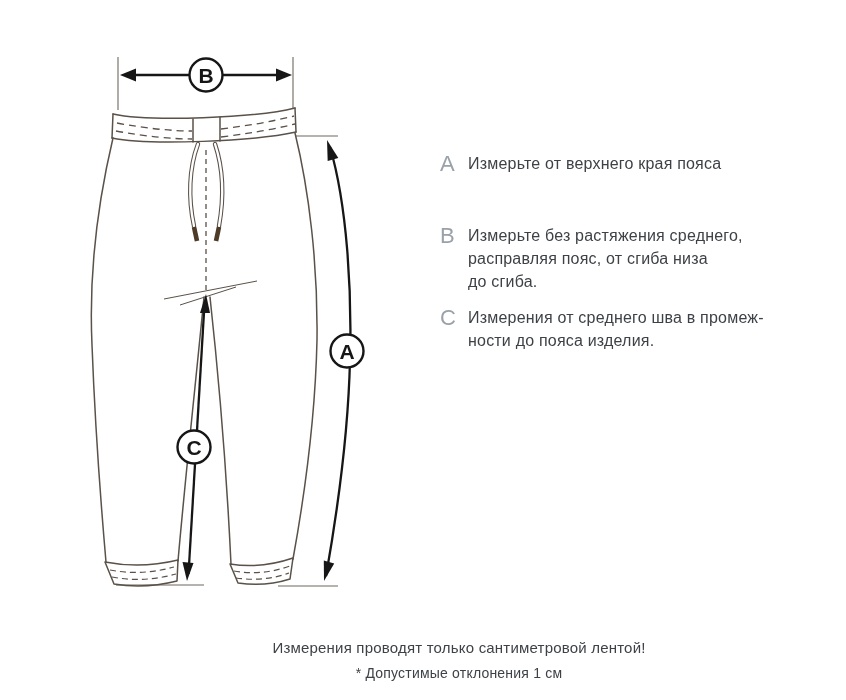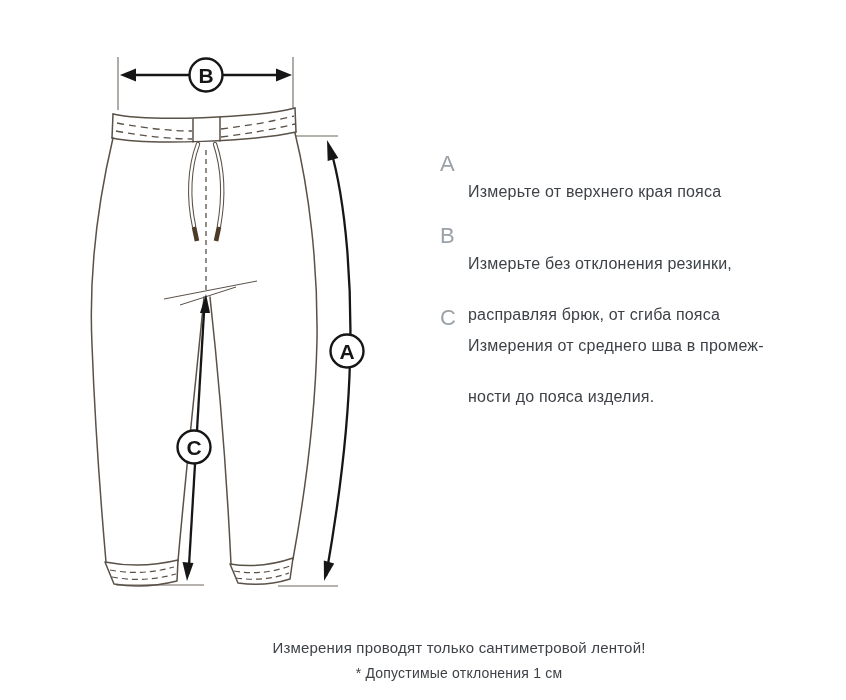--- a/index.html
+++ b/index.html
@@ -12,21 +12,21 @@
   .legend-item { position: absolute; display: flex; }
   .legend-item.item-a { top: 152px; }
   .legend-item.item-b { top: 224px; }
   .legend-item.item-c { top: 306px; }
   .legend-letter {
     width: 17px; margin-right: 11px;
     font-size: 22px; line-height: 23px; font-weight: 500;
     color: #9aa1a8; flex: none;
   }
   .legend-lines { font-size: 16px; line-height: 23px; font-weight: 500; color: #3e4247; letter-spacing: 0.2px; }
-  .legend-line { white-space: nowrap; margin-top: 28px; }
+  .legend-line { white-space: nowrap; }
 
   .footer { position: absolute; left: 0; width: 846px; text-align: center; color: #3e4247; margin-left: 36px; }
   .footer-line1 { top: 639px; font-size: 15px; font-weight: 500; letter-spacing: 0.2px; }
   .footer-line2 { top: 665px; font-size: 14px; font-weight: 400; letter-spacing: 0.2px; }
 
   .svg-letter { font-family: "Liberation Sans", sans-serif; font-size: 21px; font-weight: 700; fill: #161616; }
 </style>
 </head>
 <body>
 
@@ -112,22 +112,23 @@
   <div class="legend-item item-a">
     <div class="legend-letter">A</div>
     <div class="legend-lines">
       <div class="legend-line">Измерьте от верхнего края пояса</div>
     </div>
   </div>
 
   <div class="legend-item item-b">
     <div class="legend-letter">B</div>
     <div class="legend-lines">
-      <div class="legend-line">Измерьте без отклонения резинки,</div>
-      <div class="legend-line">расправляя брюк, от сгиба пояса</div>
+      <div class="legend-line">Измерьте без растяжения среднего,</div>
+      <div class="legend-line">расправляя пояс, от сгиба низа</div>
+      <div class="legend-line">до сгиба.</div>
     </div>
   </div>
 
   <div class="legend-item item-c">
     <div class="legend-letter">C</div>
     <div class="legend-lines">
       <div class="legend-line">Измерения от среднего шва в промеж-</div>
       <div class="legend-line">ности до пояса изделия.</div>
     </div>
   </div>

